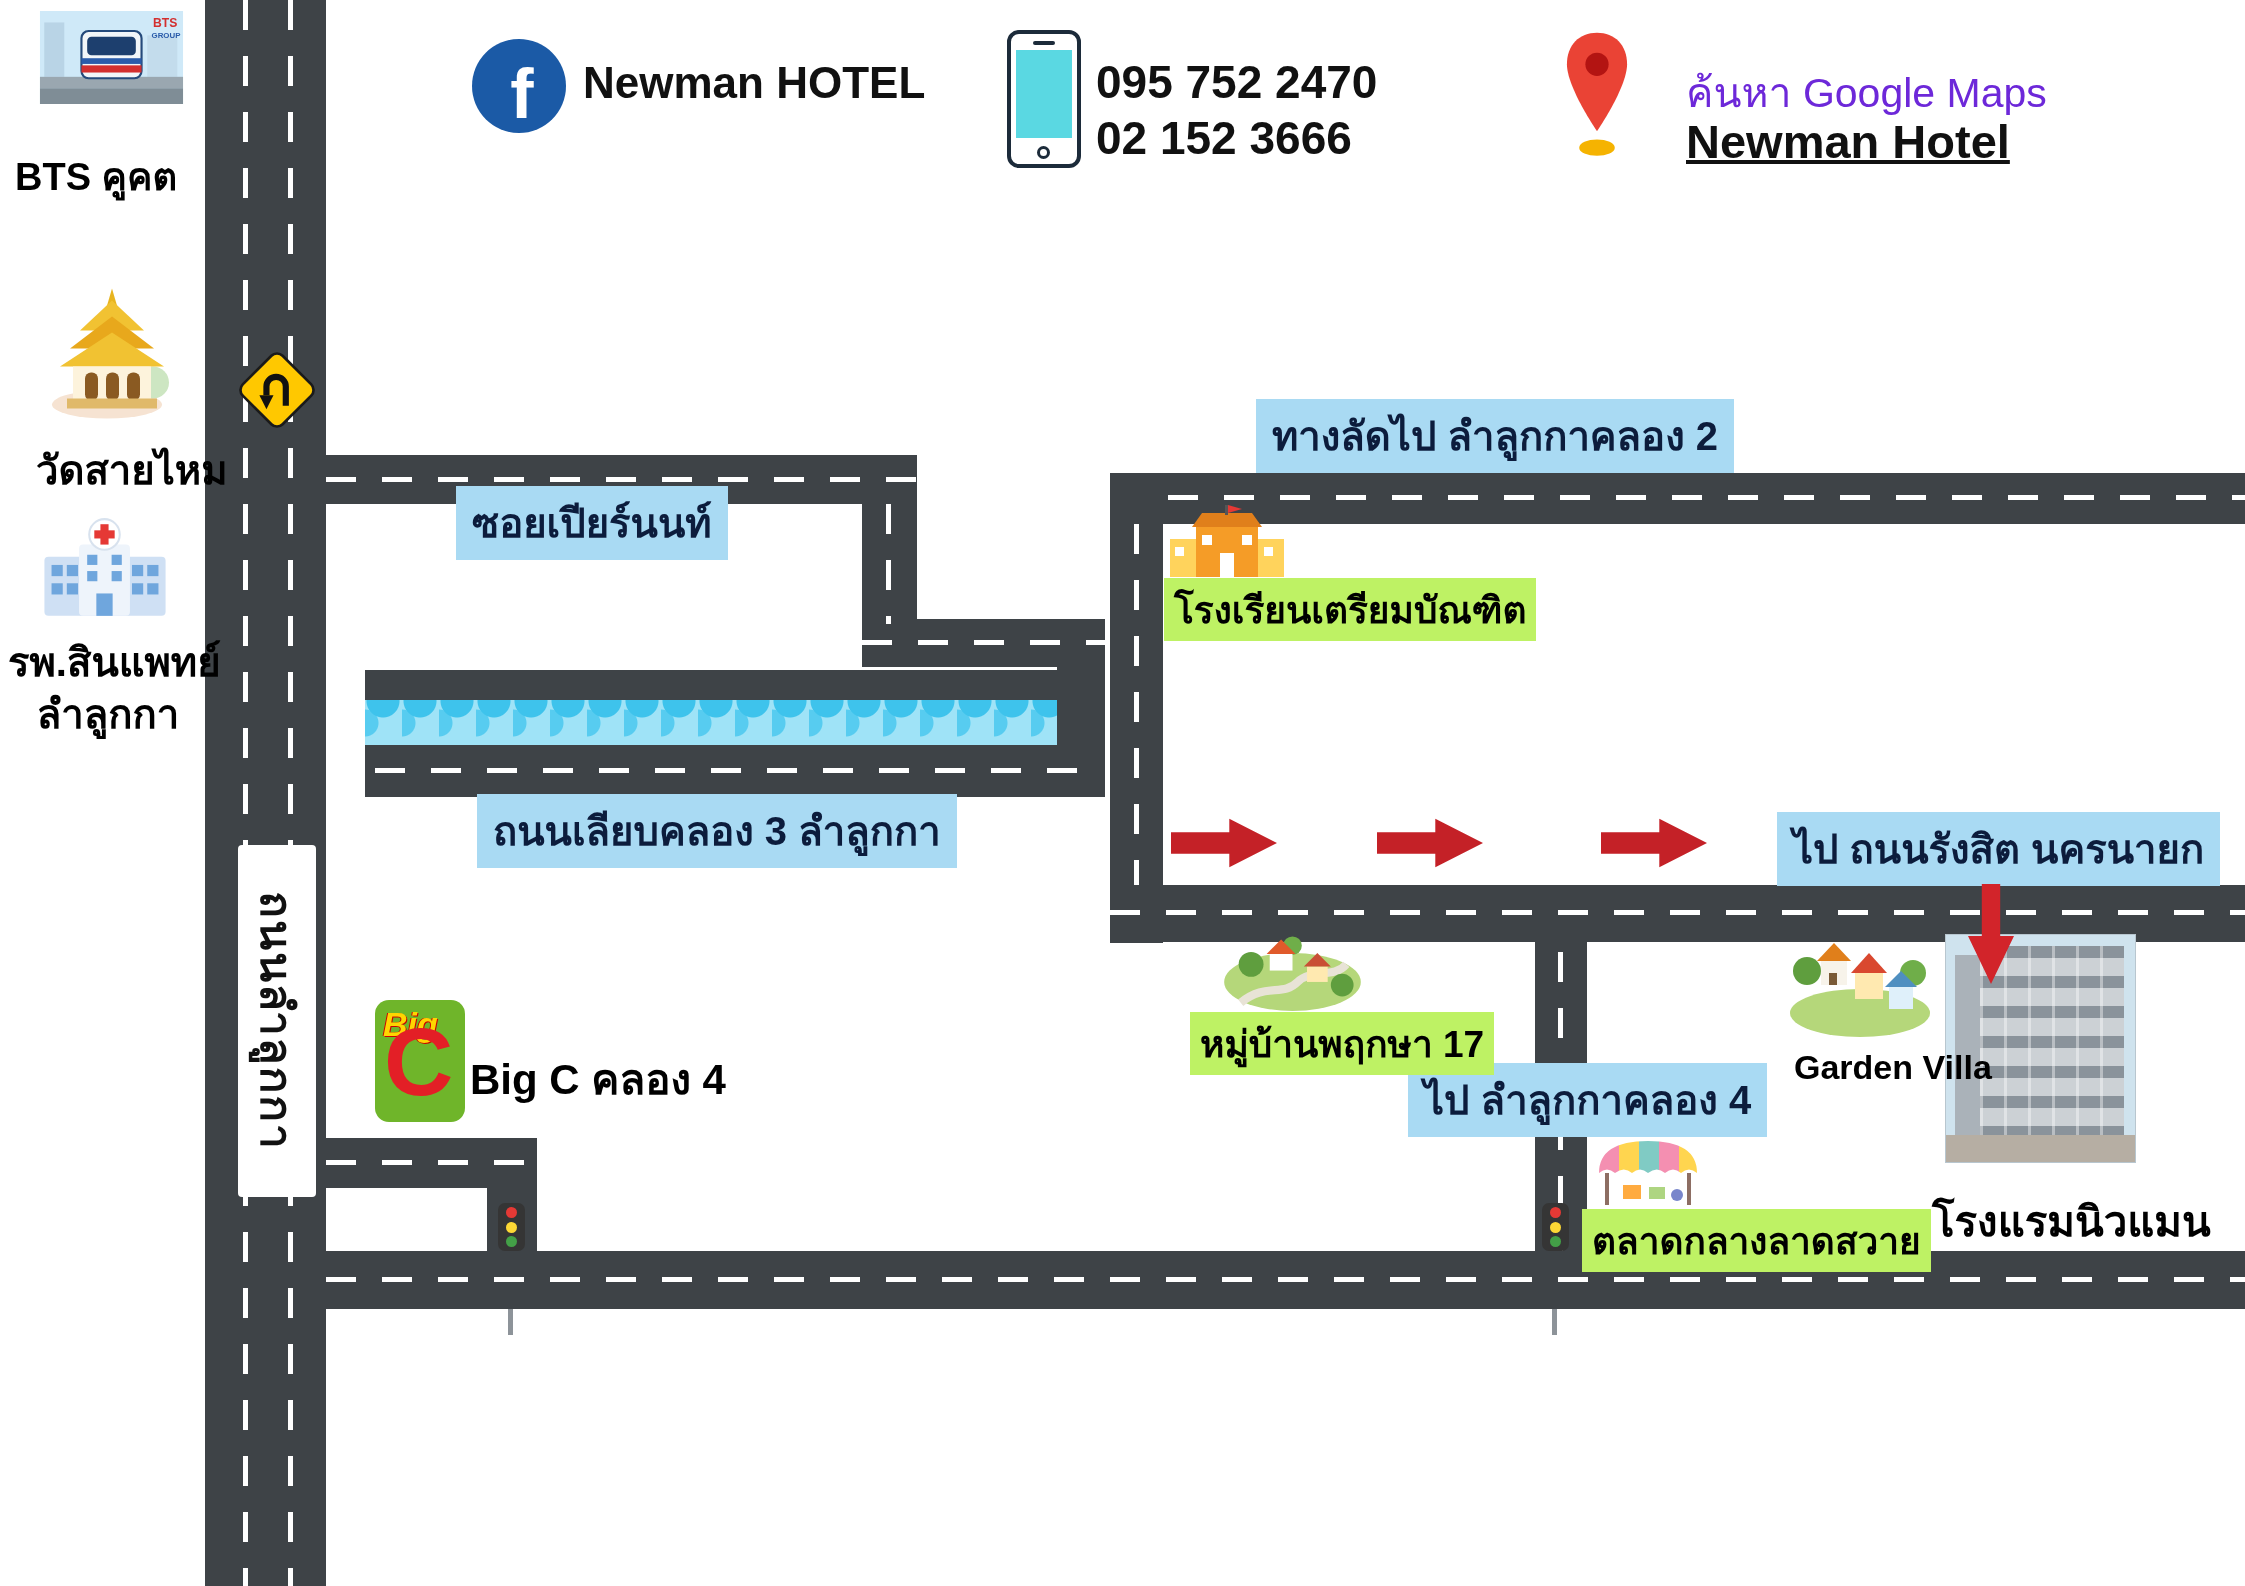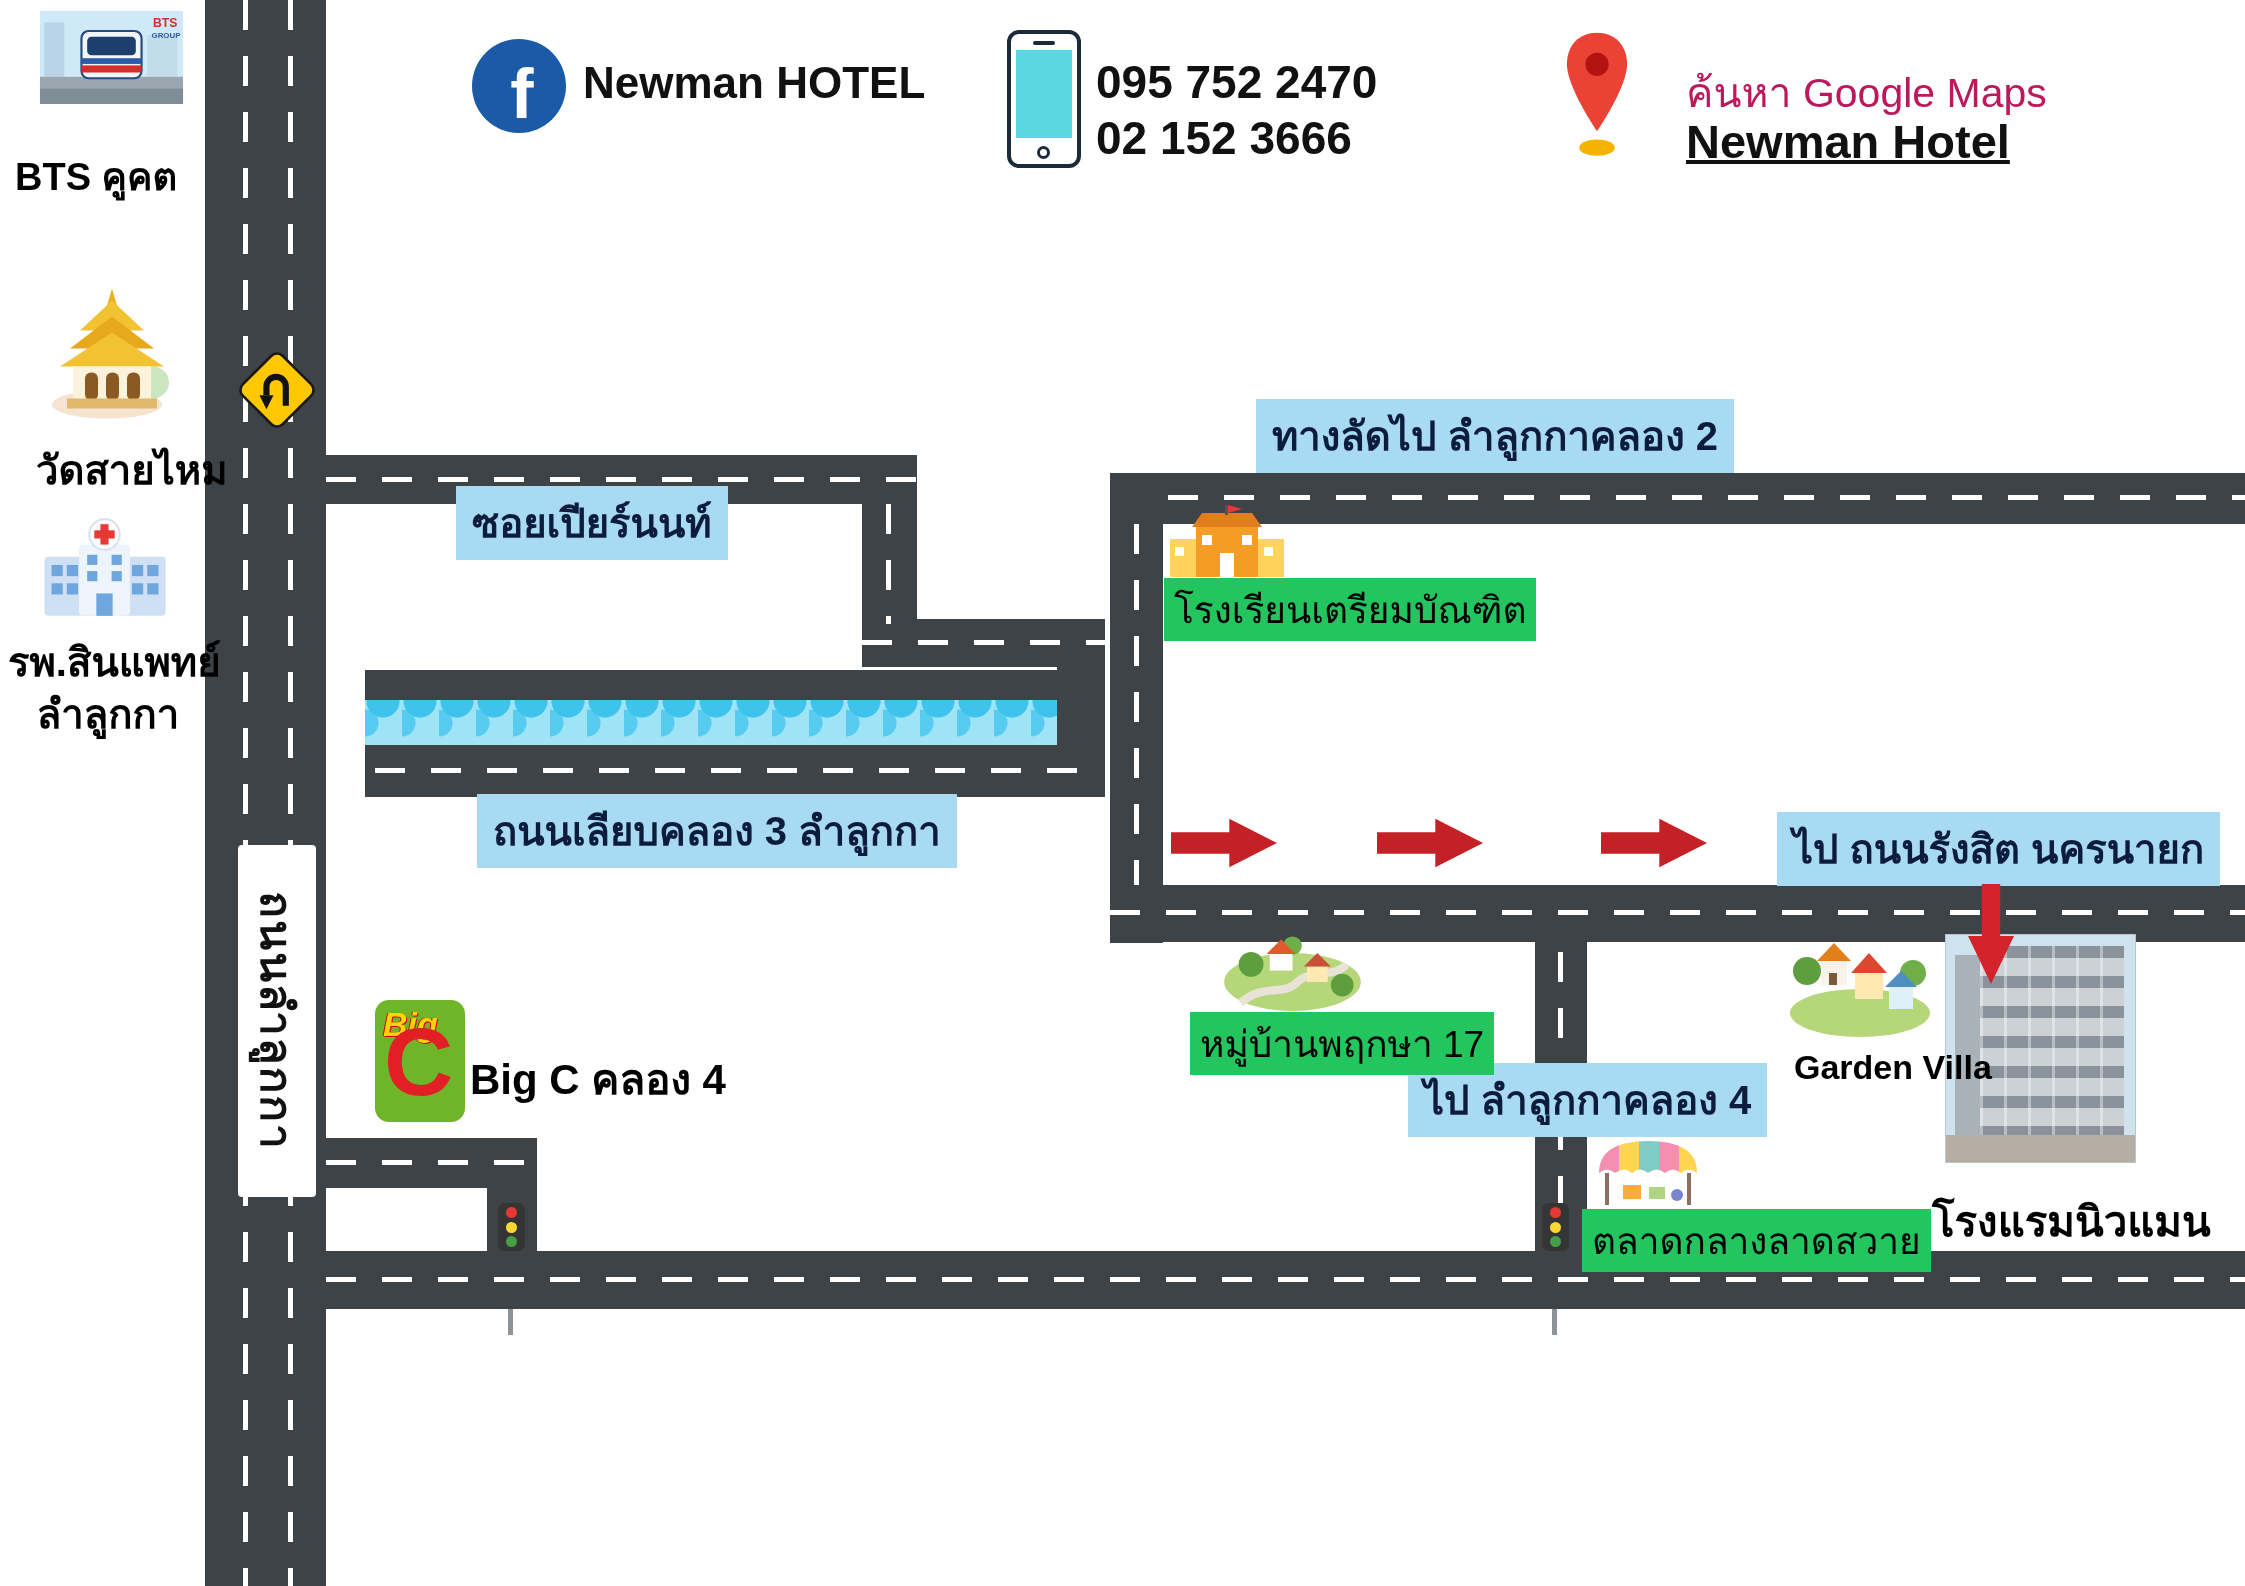--- a/index.html
+++ b/index.html
@@ -17,21 +17,21 @@
 
   
   .canal{position:absolute;z-index:1;background-color:#9fe3f7;
          background-image:radial-gradient(circle at 18px 2px,#3ec3ec 16px,rgba(0,0,0,0) 17px),
                           radial-gradient(circle at 0px 24px,#57ccf0 13px,rgba(0,0,0,0) 14px);
          background-size:37px 47px}
 
   
   .blue-label{position:absolute;z-index:5;background:#a9daf3;color:#0c1c3c;font-weight:bold;
               font-size:40px;padding:5px 16px;white-space:nowrap}
-  .white-label{position:absolute;z-index:5;background:#22c55e;color:#000;font-weight:normal;
+  .white-label{position:absolute;z-index:5;background:#bef264;color:#000;font-weight:bold;
                font-size:37px;padding:2px 10px;white-space:nowrap}
   .caption{position:absolute;z-index:5;color:#000;font-weight:bold;font-size:40px;white-space:nowrap}
   .vroad-label{position:absolute;background:#fff;display:flex;align-items:center;justify-content:center;
                z-index:5;border-radius:4px}
   .vroad-label span{transform:rotate(90deg);white-space:nowrap;font-size:44px;font-weight:bold;
                     color:#111;letter-spacing:2px}
 
   
   .icon{position:absolute;z-index:4}
   .icon svg{width:100%;height:100%;display:block}
@@ -49,21 +49,21 @@
           display:flex;flex-direction:column;align-items:center;justify-content:space-evenly}
   .tlight i{width:11px;height:11px;border-radius:50%;display:block}
   .tl-r{background:#e53935}.tl-y{background:#fdd835}.tl-g{background:#43a047}
 
   
   .fb-icon{position:absolute;z-index:5;width:94px;height:94px;border-radius:50%;background:#1b5aa6;
            color:#fff;font-weight:bold;font-size:70px;display:flex;align-items:center;justify-content:center}
   .fb-icon span{transform:translate(3px,8px)}
   .h-bold{position:absolute;z-index:5;font-weight:bold;font-size:44px;color:#111;white-space:nowrap}
   .phones{position:absolute;z-index:5;font-weight:bold;font-size:46px;line-height:1.22;color:#111;white-space:nowrap}
-  .maps-caption{position:absolute;z-index:5;font-size:41px;font-weight:500;color:#be185d;white-space:nowrap}
+  .maps-caption{position:absolute;z-index:5;font-size:41px;font-weight:500;color:#6d28d9;white-space:nowrap}
   .maps-hotel{position:absolute;z-index:5;font-size:47px;font-weight:bold;color:#111;
               text-decoration:underline;text-decoration-thickness:4px;white-space:nowrap}
   .phone-icon{position:absolute;z-index:5;width:74px;height:138px;background:#fff;
               border:4px solid #1c2b3a;border-radius:12px}
   .p-screen{position:absolute;left:5px;right:5px;top:16px;bottom:26px;background:#5ad8e2}
   .p-spk{position:absolute;left:22px;right:22px;top:7px;height:4px;background:#1c2b3a;border-radius:2px}
   .p-home{position:absolute;left:50%;bottom:5px;width:13px;height:13px;margin-left:-7px;
           border:3px solid #1c2b3a;border-radius:50%}
 
   

